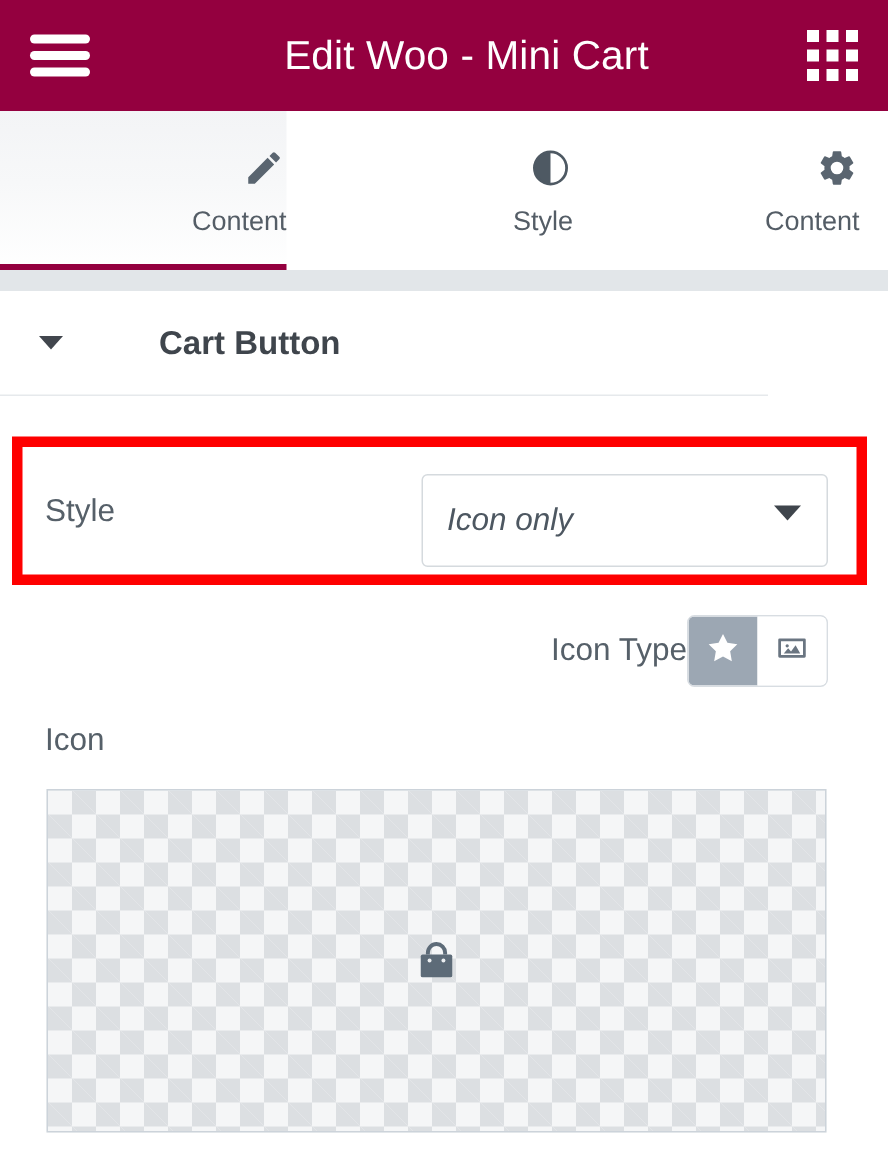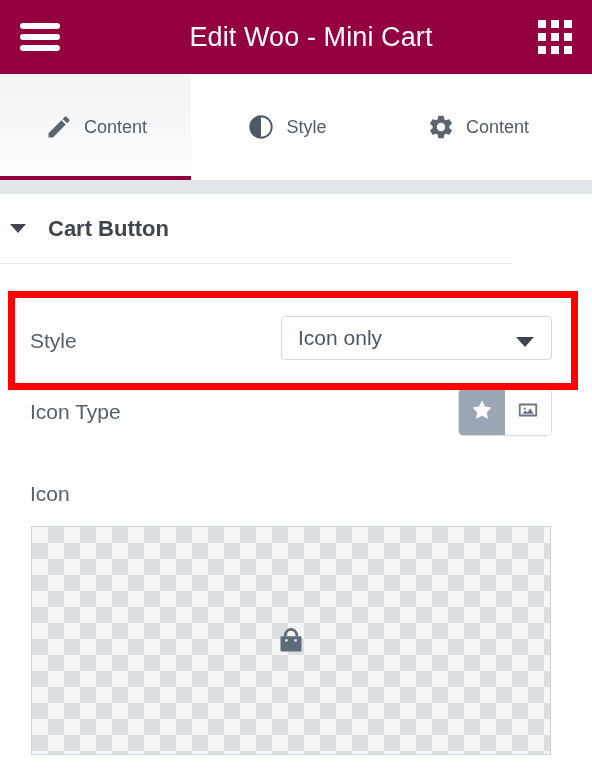--- a/index.html
+++ b/index.html
@@ -87,21 +87,22 @@
     width: 592px;
     height: 106px;
     background: #ffffff;
     display: flex;
     border-bottom: 0;
   }
   .tab {
     width: 191px;
     height: 106px;
     display: flex;
-    align-items: center;
+    flex-direction: column;
+    align-items: flex-end;
     justify-content: center;
     gap: 10px;
     position: relative;
     cursor: pointer;
     box-sizing: border-box;
   }
   .tab.active {
     background: linear-gradient(to bottom, #f3f4f6 0%, #f7f8f9 45%, #ffffff 100%);
   }
   .tab.active::after {
@@ -134,25 +135,26 @@
   }
 
   
   .section-header {
     position: absolute;
     left: 0; top: 194px;
     width: 512px;
     height: 70px;
     display: flex;
     align-items: center;
-    padding-left: 10px;
+    padding-left: 26px;
     box-sizing: border-box;
     background: #ffffff;
     border-bottom: 1px solid #e6e9ec;
     cursor: pointer;
+    gap: 42px;
   }
   .caret-down {
     width: 0; height: 0;
     border-left: 8px solid transparent;
     border-right: 8px solid transparent;
     border-top: 9px solid #41464d;
     margin-right: 22px;
   }
   .section-title {
     font-size: 22px;
@@ -177,47 +179,48 @@
   .row {
     position: absolute;
     left: 0;
     width: 592px;
     display: flex;
     align-items: center;
     box-sizing: border-box;
     padding: 0 40px 0 30px;
   }
   .row-style { top: 306px; height: 70px; }
-  .row-icontype { top: 384px; height: 56px; }
+  .row-icontype { top: 406px; height: 56px; text-align: right; }
   .row-icon { top: 472px; height: 44px; align-items: center; }
 
   .row-label {
     font-size: 21px;
     color: #566069;
     flex: 1 1 auto;
   }
 
   .select-wrap {
     position: relative;
     width: 271px;
     height: 50px;
   }
   .select-box {
     width: 271px;
-    height: 44px;
+    height: 62px;
     border: 1px solid #d5dade;
     border-radius: 4px;
     background: #ffffff;
     display: flex;
     align-items: center;
     padding: 0 16px;
     box-sizing: border-box;
     font-size: 21px;
     color: #4d5761;
     cursor: pointer;
+    font-style: italic;
   }
   .select-caret {
     position: absolute;
     right: 18px;
     top: 50%;
     margin-top: -4px;
     width: 0; height: 0;
     border-left: 9px solid transparent;
     border-right: 9px solid transparent;
     border-top: 10px solid #3f454c;

